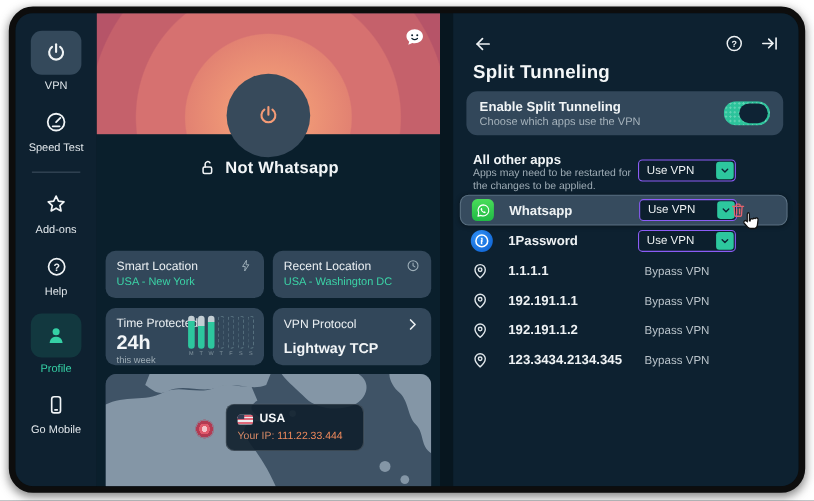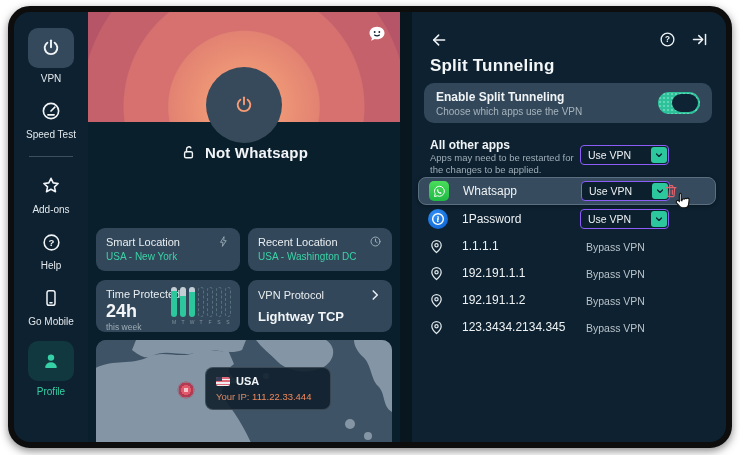--- a/index.html
+++ b/index.html
@@ -89,21 +89,21 @@
   .dd-label { flex:1; padding-left:7px; font-size:10.5px; color:#eef2f4; }
   .dd-btn { width:16px; height:16px; margin-right:1px; border-radius:3px; background:#2dc79e; display:flex; align-items:center; justify-content:center; color:#0d2334; }
   .rows { position:absolute; left:6px; right:10px; top:165px; }
   .row { position:relative; height:27px; }
   .row.highlight { height:28px; background:#364b5e; border:1px solid #5a7082; border-radius:8px; box-shadow:0 1px 4px rgba(0,0,0,.3); }
   .row-icon { position:absolute; left:10px; top:50%; transform:translateY(-50%); display:flex; }
   .app-badge { width:20px; height:20px; border-radius:5px; display:flex; align-items:center; justify-content:center; }
   .badge-whatsapp { background:linear-gradient(180deg,#49dd59,#1fba45); }
   .badge-1password { background:radial-gradient(circle at 35% 30%, #2f8ff4, #0b5fd0); border-radius:50%; }
   .pin-wrap { color:#dfe6ea; }
-  .row-name { position:absolute; left:44px; top:50%; transform:translateY(-50%); font-size:12px; color:#eef2f4; }
+  .row-name { position:absolute; left:44px; top:50%; transform:translateY(-50%); font-size:12px; color:#eef2f4;font-weight:bold; }
   .row-mode { position:absolute; left:162px; top:50%; transform:translateY(-50%); }
   .bypass { font-size:10.5px; color:#b9c3ca; padding-left:6px; }
   .row-trash { position:absolute; right:36px; top:50%; transform:translateY(-50%); color:#e2636e; cursor:pointer; display:flex; }
   .cursor-overlay { position:absolute; left:252px; top:12px; z-index:5; pointer-events:none; }
 </style>
 </head>
 <body>
 
 <div class="window">
 
@@ -149,42 +149,42 @@
           <span class="icon-slot">
             <svg width="21" height="21" viewBox="0 0 24 24">
               <circle cx="12" cy="12" r="8.4" fill="none" stroke="currentColor" stroke-width="1.8"></circle>
               <text x="12" y="16" text-anchor="middle" font-size="11" font-weight="bold" fill="currentColor" font-family="Liberation Sans, sans-serif">?</text>
             </svg>
           </span>
         </span>
     <span class="side-label">Help</span>
   </div>
 
+  <div class="side-item teal-active">
+    <span class="side-tile">
+          <span class="icon-slot">
+            <svg width="22" height="22" viewBox="0 0 24 24" fill="currentColor">
+              <circle cx="12" cy="8.3" r="3.5"></circle>
+              <path d="M5.6 18.6c.7-3.5 3.2-5.3 6.4-5.3s5.7 1.8 6.4 5.3c.1.5-.3.9-.8.9H6.4c-.5 0-.9-.4-.8-.9z"></path>
+            </svg>
+          </span>
+        </span>
+    <span class="side-label">Profile</span>
+  </div>
+
   <div class="side-item">
     <span class="side-tile no-tile">
           <span class="icon-slot">
             <svg width="20" height="20" viewBox="0 0 24 24" fill="none" stroke="currentColor" stroke-width="1.8" stroke-linecap="round">
               <rect x="7.2" y="3.2" width="9.6" height="17.6" rx="2.6"></rect>
               <path d="M10.7 17.6h2.6"></path>
             </svg>
           </span>
         </span>
     <span class="side-label">Go Mobile</span>
-  </div>
-
-  <div class="side-item teal-active">
-    <span class="side-tile">
-          <span class="icon-slot">
-            <svg width="22" height="22" viewBox="0 0 24 24" fill="currentColor">
-              <circle cx="12" cy="8.3" r="3.5"></circle>
-              <path d="M5.6 18.6c.7-3.5 3.2-5.3 6.4-5.3s5.7 1.8 6.4 5.3c.1.5-.3.9-.8.9H6.4c-.5 0-.9-.4-.8-.9z"></path>
-            </svg>
-          </span>
-        </span>
-    <span class="side-label">Profile</span>
   </div>
 </aside>
 
   <section class="main">
     <div class="hero">
       <span class="chat-btn icon-slot">
           <svg width="20" height="20" viewBox="0 0 24 24">
             <path d="M12 3.2c5 0 9 3.4 9 7.6s-4 7.6-9 7.6c-.9 0-1.8-.1-2.6-.3L5 20l1-3.3C4.3 15.3 3 13.2 3 10.8c0-4.2 4-7.6 9-7.6z" fill="#ffffff"></path>
             <circle cx="9.2" cy="9.6" r="1.1" fill="#0a1f2c"></circle>
             <circle cx="14.8" cy="9.6" r="1.1" fill="#0a1f2c"></circle>

